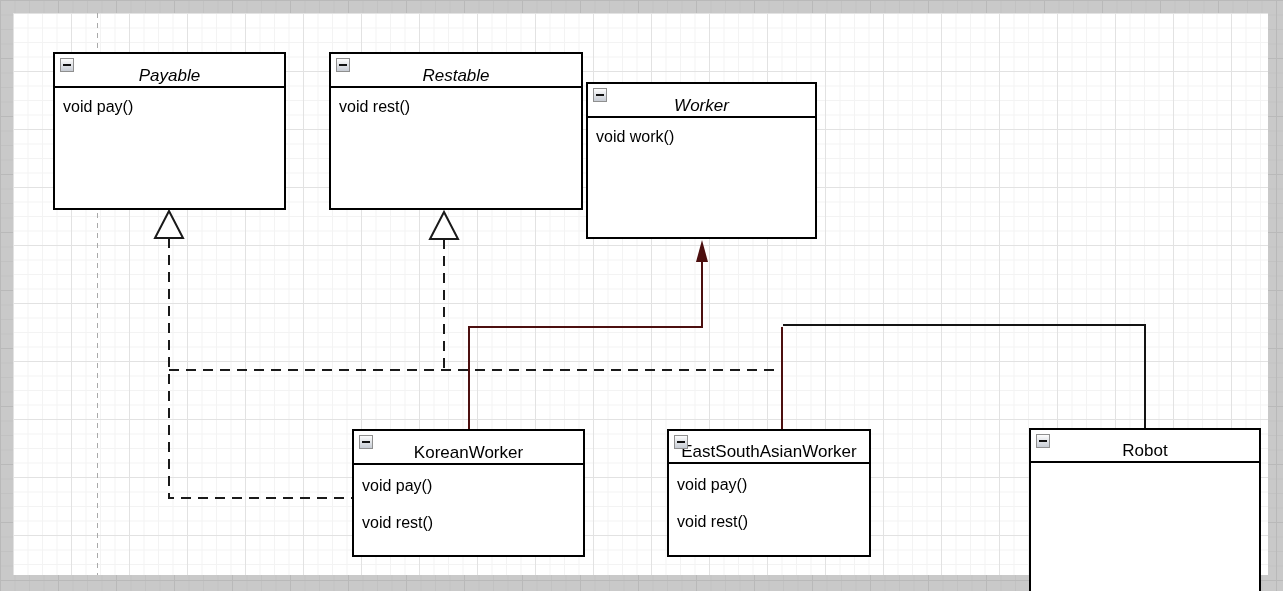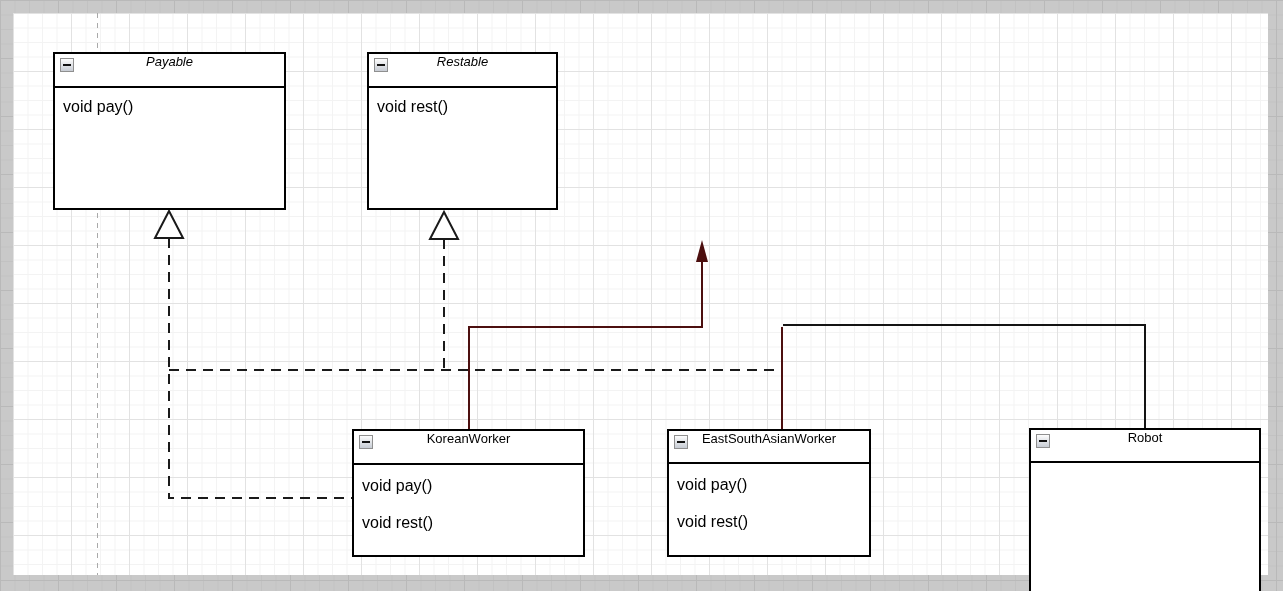--- a/index.html
+++ b/index.html
@@ -49,23 +49,23 @@
     position: absolute;
     box-sizing: border-box;
     border: 2px solid #000000;
     background: #ffffff;
   }
   .uml-header {
     position: relative;
     box-sizing: border-box;
     border-bottom: 2px solid #000000;
     display: flex;
-    align-items: flex-start;
+    align-items: flex-end;
     justify-content: center;
-    font-size: 13px;
+    font-size: 17px;
     color: #000000;
   }
   .uml-header.abstract .uml-title { font-style: italic; }
   .collapse-btn {
     position: absolute;
     left: 5px; top: 4px;
     width: 14px; height: 14px;
     box-sizing: border-box;
     border: 1px solid #8f8f8f;
     background: linear-gradient(#fdfdfd, #c7ccd4);
@@ -118,30 +118,39 @@
   <div class="uml-class" style="left:53px; top:52px; width:233px; height:158px;">
     <div class="uml-header abstract" style="height:34px;">
       <div class="collapse-btn"></div>
       <span class="uml-title">Payable</span>
     </div>
     <div class="uml-body" style="padding-top:10px;">
       <div class="uml-method">void pay()</div>
     </div>
   </div>
 
-  <div class="uml-class" style="left:329px; top:52px; width:191px; height:158px;margin-left:38px;">
+  <div class="uml-class" style="left:329px; top:52px; width:254px; height:158px;">
     <div class="uml-header abstract" style="height:34px;">
       <div class="collapse-btn"></div>
       <span class="uml-title">Restable</span>
     </div>
     <div class="uml-body" style="padding-top:10px;">
       <div class="uml-method">void rest()</div>
     </div>
   </div>
 
+  <div class="uml-class" style="left:586px; top:82px; width:231px; height:157px;">
+    <div class="uml-header abstract" style="height:34px;">
+      <div class="collapse-btn"></div>
+      <span class="uml-title">Worker</span>
+    </div>
+    <div class="uml-body" style="padding-top:10px;">
+      <div class="uml-method">void work()</div>
+    </div>
+  </div>
 
   <div class="uml-class" style="left:352px; top:429px; width:233px; height:128px;">
     <div class="uml-header" style="height:34px;">
       <div class="collapse-btn"></div>
       <span class="uml-title">KoreanWorker</span>
     </div>
     <div class="uml-body">
       <div class="uml-method">void pay()</div>
       <div class="uml-method">void rest()</div>
     </div>

